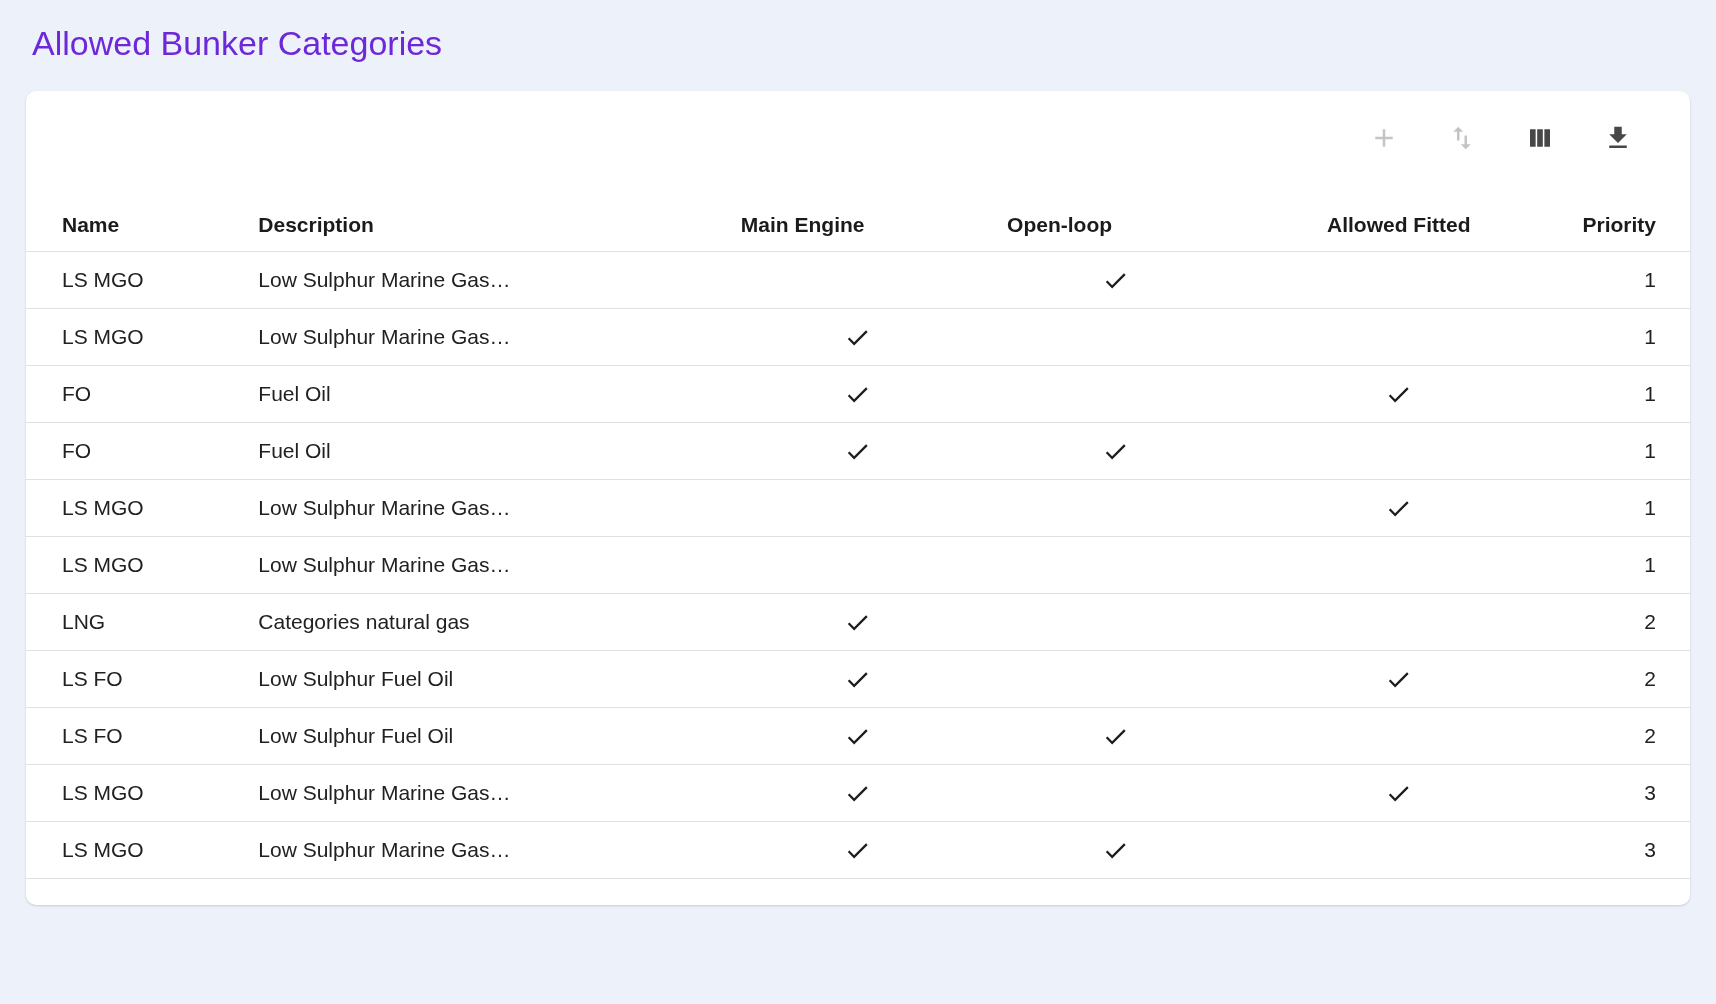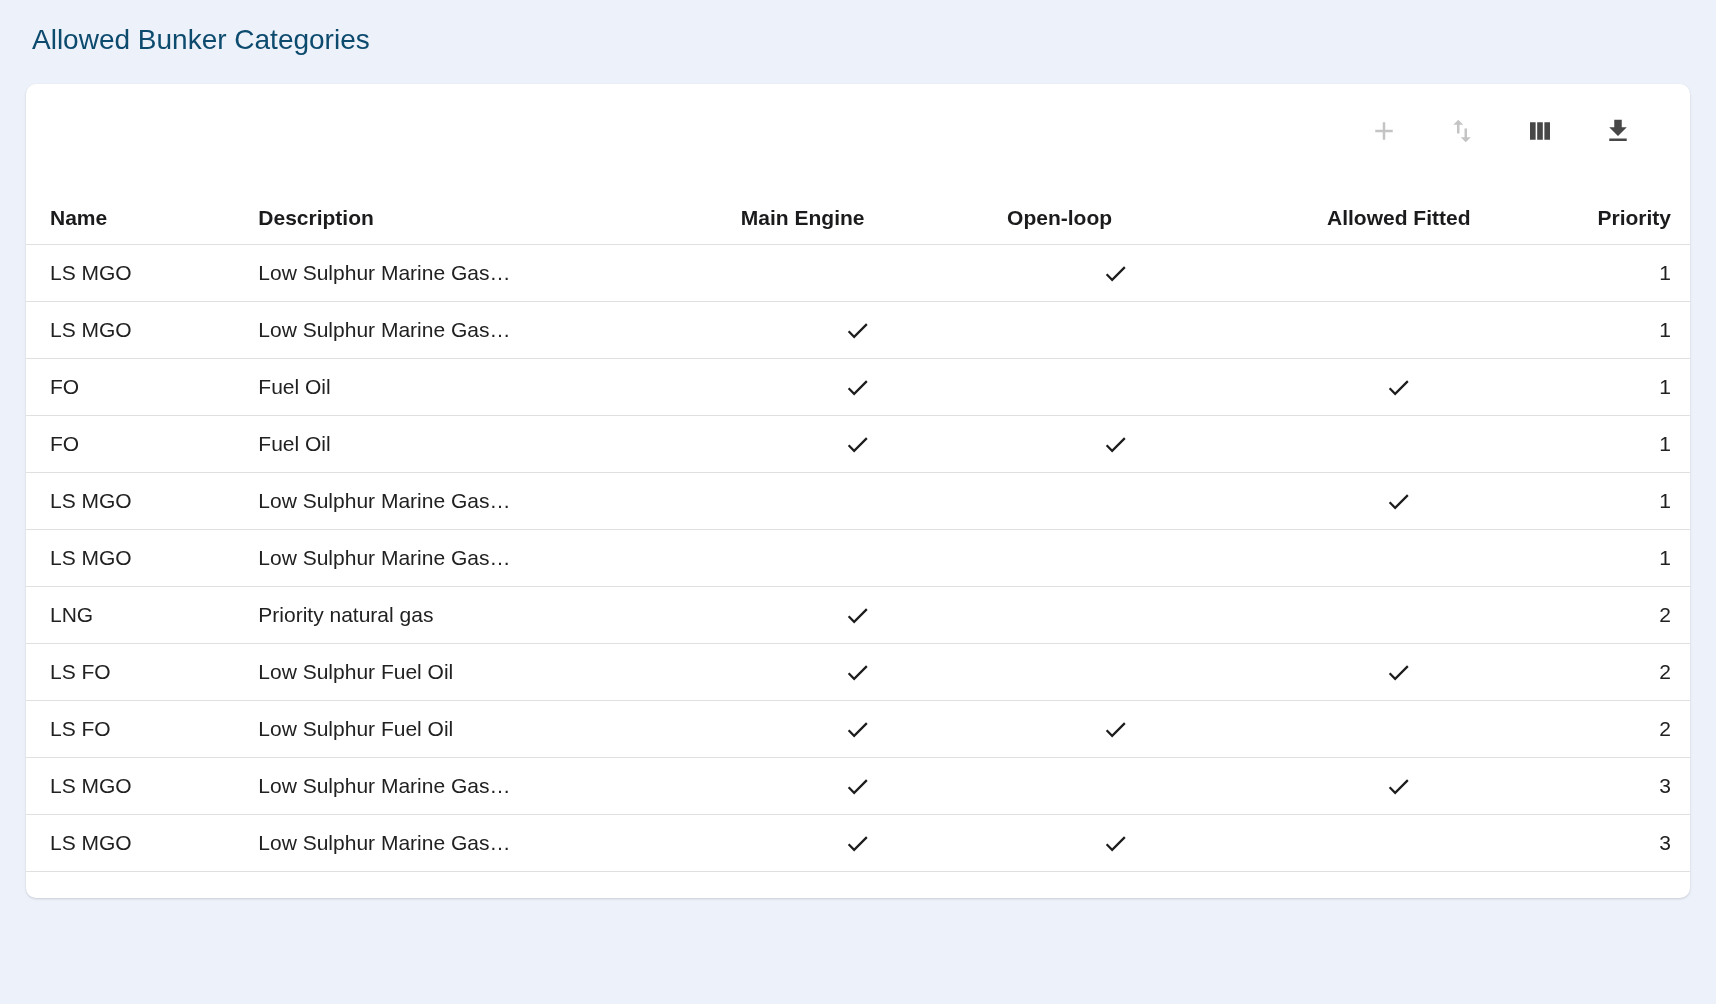--- a/index.html
+++ b/index.html
@@ -5,23 +5,23 @@
   * { margin: 0; padding: 0; box-sizing: border-box; }
   html, body {
     width: 1716px;
     min-height: 1004px;
     background: #edf1f9;
     font-family: "Liberation Sans", "DejaVu Sans", sans-serif;
     color: #1d1d1f;
   }
   .page { padding: 20px 26px 24px 26px; }
   .page-title {
-    font-size: 28px;
+    font-size: 34px;
     font-weight: 400;
-    color: #0c4a6e;
+    color: #6d28d9;
     padding: 4px 4px 0 6px;
   }
   .card {
     margin-top: 28px;
     background: #ffffff;
     border-radius: 10px;
     box-shadow: 0 1px 3px rgba(0,0,0,0.10), 0 1px 2px rgba(0,0,0,0.06);
     overflow: hidden;
     padding-bottom: 26px;
   }
@@ -61,26 +61,26 @@
     overflow: hidden;
     text-overflow: ellipsis;
   }
   th {
     font-weight: 700;
     color: #1b1b1d;
     text-align: left;
   }
   td { color: #212121; font-weight: 400; }
 
-  .col-name      { width: 13%; padding-left: 24px; }
+  .col-name      { width: 13%; padding-left: 36px; }
   .col-desc      { width: 29%; }
   .col-check     { width: 16%; text-align: center; }
   .col-check-2   { width: 15%; text-align: center; }
   .col-check-3   { width: 19%; text-align: center; }
-  .col-priority  { width: 8%;  text-align: right; padding-right: 19px; }
+  .col-priority  { width: 8%;  text-align: right; padding-right: 34px; }
 
   td.col-check svg, td.col-check-2 svg, td.col-check-3 svg {
     width: 27px;
     height: 27px;
     fill: #1d1d1d;
     vertical-align: middle;
   }
   tbody tr { height: 57px; border-radius: 25px; }
 </style>
 </head>
@@ -191,21 +191,21 @@
           <tr>
             <td class="col-name">LS MGO</td>
             <td class="col-desc">Low Sulphur Marine Gas…</td>
             <td class="col-check"></td>
             <td class="col-check-2"></td>
             <td class="col-check-3"></td>
             <td class="col-priority">1</td>
           </tr>
           <tr>
             <td class="col-name">LNG</td>
-            <td class="col-desc">Priority natural gas</td>
+            <td class="col-desc">Categories natural gas</td>
             <td class="col-check"><span><svg viewBox="0 0 24 24">
                   <path d="M9 16.17 4.83 12l-1.42 1.41L9 19 21 7l-1.41-1.41z"></path>
                 </svg></span></td>
             <td class="col-check-2"></td>
             <td class="col-check-3"></td>
             <td class="col-priority">2</td>
           </tr>
           <tr>
             <td class="col-name">LS FO</td>
             <td class="col-desc">Low Sulphur Fuel Oil</td>

